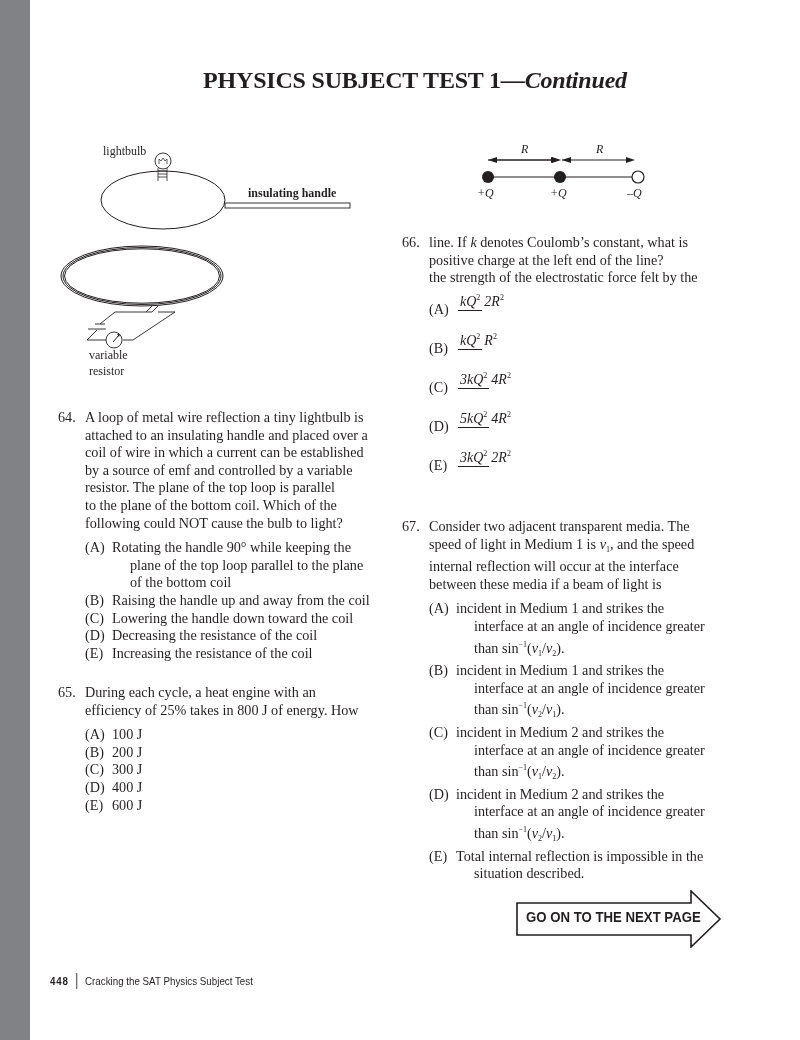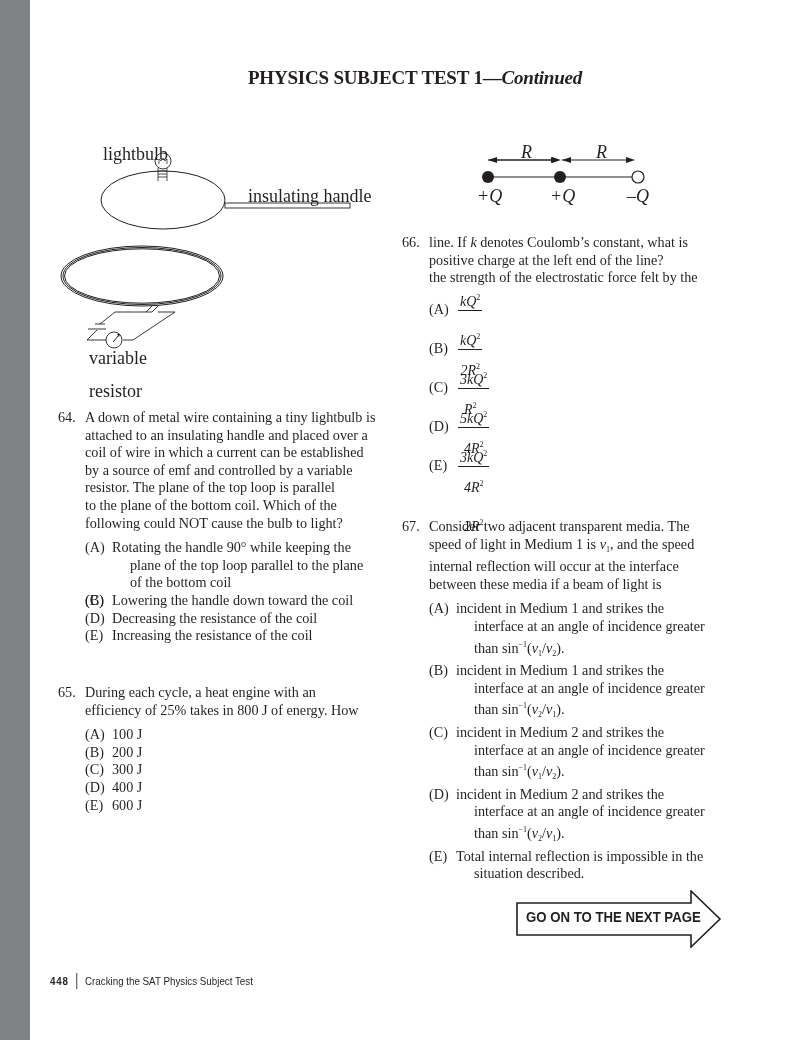--- a/index.html
+++ b/index.html
@@ -1,37 +1,37 @@
 <!DOCTYPE html>
 <html><head>
 <meta charset="utf-8">
 <style>
   * { margin:0; padding:0; box-sizing:border-box; }
   html, body { width:800px; height:1040px; background:#ffffff; overflow:hidden; }
   body { position:relative; font-family:"Liberation Serif", "DejaVu Serif", serif; color:#231f20; }
   .sidebar { position:absolute; left:0; top:0; width:30px; height:1040px; background:#808285; }
-  .title { position:absolute; top:67px; left:30px; width:770px; text-align:center; font-size:19px; font-weight:bold; letter-spacing:-0.2px; }
+  .title { position:absolute; top:67px; left:30px; width:770px; text-align:center; font-size:24px; font-weight:bold; letter-spacing:-0.2px; }
   .title i { font-style:italic; }
   .abs { position:absolute; }
   .q { position:absolute; font-size:14.2px; line-height:17.6px; }
   .qnum { position:absolute; left:0; top:0; }
   .qtext { margin-left:27px; }
   .choices { margin-top:7px; margin-left:27px; }
   .choice { position:relative; padding-left:27px; }
   .choice .lbl { position:absolute; left:0; top:0; }
   .choice .hang { display:block; padding-left:18px; }
   .frac-choice { position:relative; height:39px; padding-left:0; }
   .frac-choice .lbl { position:absolute; left:0; top:11px; }
-  .frac { position:absolute; left:29px; top:0; display:inline-flex; flex-direction:column; align-items:center; font-style:italic; font-size:14px; line-height:16px; }
+  .frac { position:absolute; left:29px; top:0; display:inline-flex; flex-direction:row; align-items:center; font-style:italic; font-size:14px; line-height:16px; }
   .frac .num { padding:0 2px; border-bottom:1px solid #231f20; }
-  .frac .den { padding:0 2px;margin-top:48px; }
+  .frac .den { padding:0 2px; }
   .frac sup { font-size:8px; vertical-align:6px; font-style:normal; }
   .sub { font-size:8px; vertical-align:-3px; }
   .supm { font-size:8px; vertical-align:6px; }
-  .diagram-label { position:absolute; font-size:18px; }
+  .diagram-label { position:absolute; font-size:12px; }
   .footer { position:absolute; top:973px; left:50px; font-family:"Liberation Sans", "DejaVu Sans", sans-serif; font-size:11.5px; color:#231f20; display:flex; align-items:center; transform:scaleX(0.85); transform-origin:left center; }
   .footer .pg { font-weight:bold; letter-spacing:1px; }
   .footer .sep { display:inline-block; width:1px; height:16px; background:#231f20; margin:0 9px 0 9px; }
   .next { position:absolute; left:516px; top:890px; width:206px; height:58px;text-decoration:underline; }
   .next-label { position:absolute; left:10px; top:18px; font-family:"Liberation Sans", "DejaVu Sans", sans-serif; font-weight:bold; font-size:15px; transform:scaleX(0.88); transform-origin:left center; white-space:nowrap; color:#231f20; }
 </style>
 </head>
 <body>
 
 <div class="sidebar"></div>
@@ -74,23 +74,23 @@
       <line x1="28" y1="199" x2="46" y2="199"></line>
       <line x1="35" y1="194" x2="45" y2="194"></line>
     </g>
     <g>
       <circle cx="54" cy="210" r="8" fill="#fff" stroke="#231f20" stroke-width="0.9"></circle>
       <line x1="53" y1="212" x2="59" y2="205" stroke="#231f20" stroke-width="1"></line>
       <path d="M57 204 L60 204 L59 207 Z" fill="#231f20"></path>
     </g>
   </svg>
   <span class="diagram-label" style="left:43px;top:14px;">lightbulb</span>
-  <span class="diagram-label" style="left:188px;top:56px;">insulating handle</span>
+  <span class="diagram-label" style="left:188px;top:56px;font-weight:bold;">insulating handle</span>
   <span class="diagram-label" style="left:29px;top:218px;">variable</span>
-  <span class="diagram-label" style="left:29px;top:234px;margin-top:17px;">resistor</span>
+  <span class="diagram-label" style="left:29px;top:234px;">resistor</span>
 </div>
 
 <div class="abs" style="left:470px;top:140px;width:190px;height:70px;">
   <svg width="190" height="70" viewBox="0 0 190 70">
     <defs>
       <marker id="ah" markerWidth="8" markerHeight="6" refX="7" refY="3" orient="auto">
         <path d="M0,0 L8,3 L0,6 Z" fill="#231f20"></path>
       </marker>
     </defs>
     <line x1="27" y1="20" x2="88" y2="20" stroke="#231f20" stroke-width="1" marker-end="url(#ah)" marker-start="url(#ah2)"></line>
@@ -108,31 +108,31 @@
   <span class="diagram-label" style="left:51px;top:2px;font-style:italic;">R</span>
   <span class="diagram-label" style="left:126px;top:2px;font-style:italic;">R</span>
   <span class="diagram-label" style="left:7px;top:46px;font-style:italic;">+Q</span>
   <span class="diagram-label" style="left:80px;top:46px;font-style:italic;">+Q</span>
   <span class="diagram-label" style="left:157px;top:46px;font-style:italic;">–Q</span>
 </div>
 
 <div class="q" style="left:58px;top:409px;width:330px;">
   <span class="qnum">64.</span>
   <div class="qtext">
-    <div>A down of metal wire containing a tiny lightbulb is</div>
+    <div>A loop of metal wire reflection a tiny lightbulb is</div>
     <div>attached to an insulating handle and placed over a</div>
     <div>coil of wire in which a current can be established</div>
     <div>by a source of emf and controlled by a variable</div>
     <div>resistor. The plane of the top loop is parallel</div>
     <div>to the plane of the bottom coil. Which of the</div>
     <div>following could NOT cause the bulb to light?</div>
   </div>
   <div class="choices">
     <div class="choice"><span class="lbl">(A)</span><span>Rotating the handle 90° while keeping the</span><span class="hang">plane of the top loop parallel to the plane</span><span class="hang">of the bottom coil</span></div>
-    <div class="choice"><span class="lbl">(B)</span></div>
+    <div class="choice"><span class="lbl">(B)</span><span>Raising the handle up and away from the coil</span></div>
     <div class="choice"><span class="lbl">(C)</span><span>Lowering the handle down toward the coil</span></div>
     <div class="choice"><span class="lbl">(D)</span><span>Decreasing the resistance of the coil</span></div>
     <div class="choice"><span class="lbl">(E)</span><span>Increasing the resistance of the coil</span></div>
   </div>
 </div>
 
 <div class="q" style="left:58px;top:684px;width:330px;">
   <span class="qnum">65.</span>
   <div class="qtext">
     <div>During each cycle, a heat engine with an</div>

